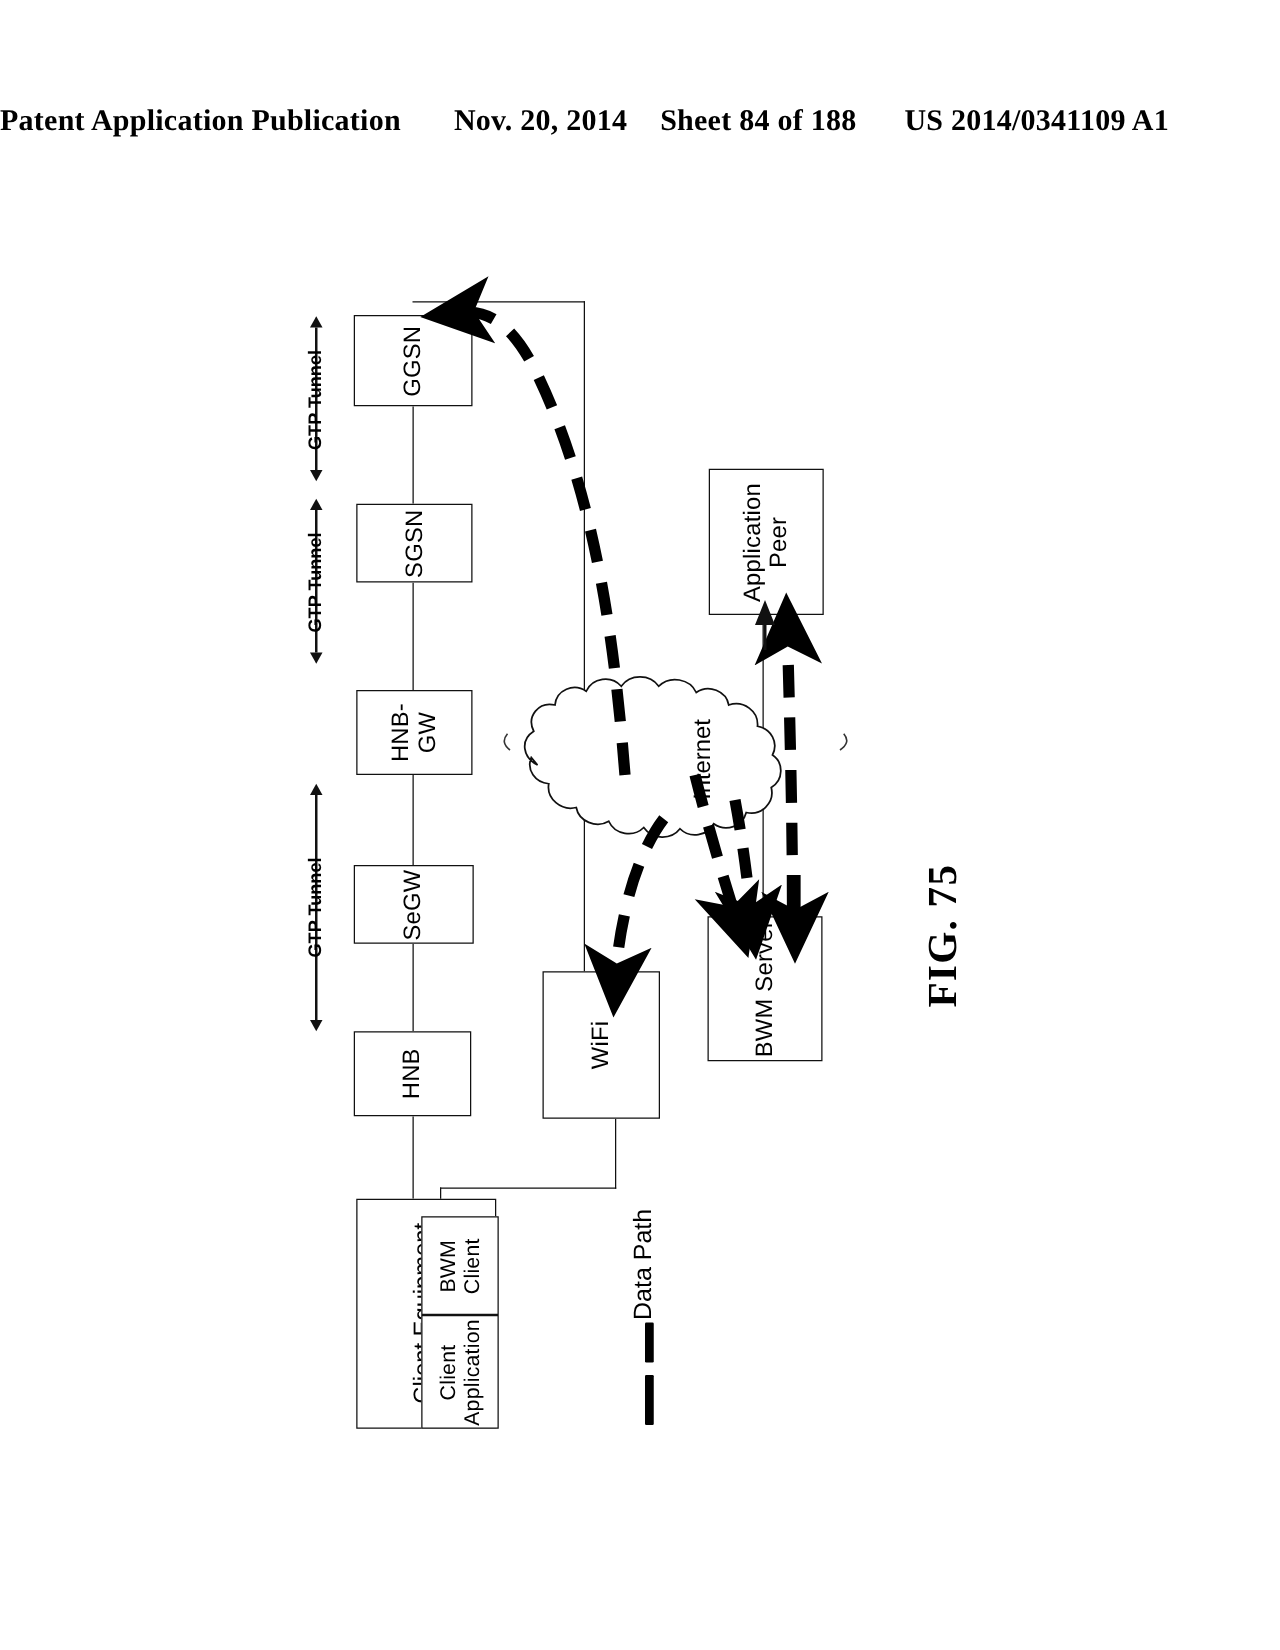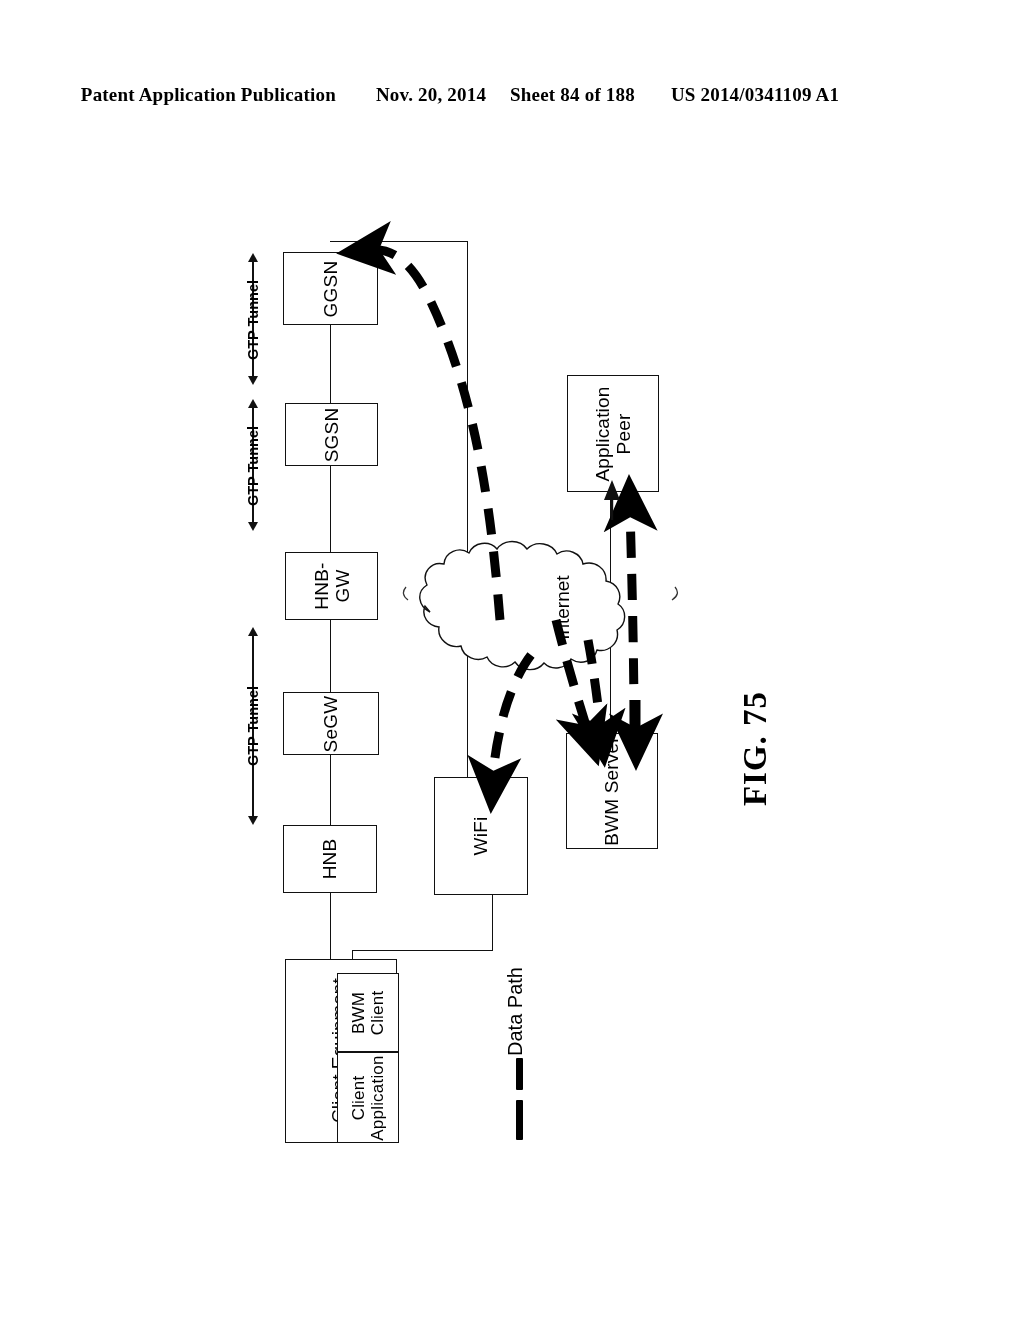--- a/index.html
+++ b/index.html
@@ -18,21 +18,21 @@
 
   
   #pub-header {
     position: absolute;
     top: 84px;
     left: 0;
     width: 920px;
     text-align: center;
     font-family: "Liberation Serif", serif;
     font-weight: bold;
-    font-size: 19px;
+    font-size: 24px;
     letter-spacing: 0.2px;
     white-space: nowrap;
   }
   #pub-header span { display: inline-block; }
   .hdr-gap-1 { width: 30px; }
   .hdr-gap-2 { width: 14px; }
   .hdr-gap-3 { width: 26px; }
 
   
   #figure {

